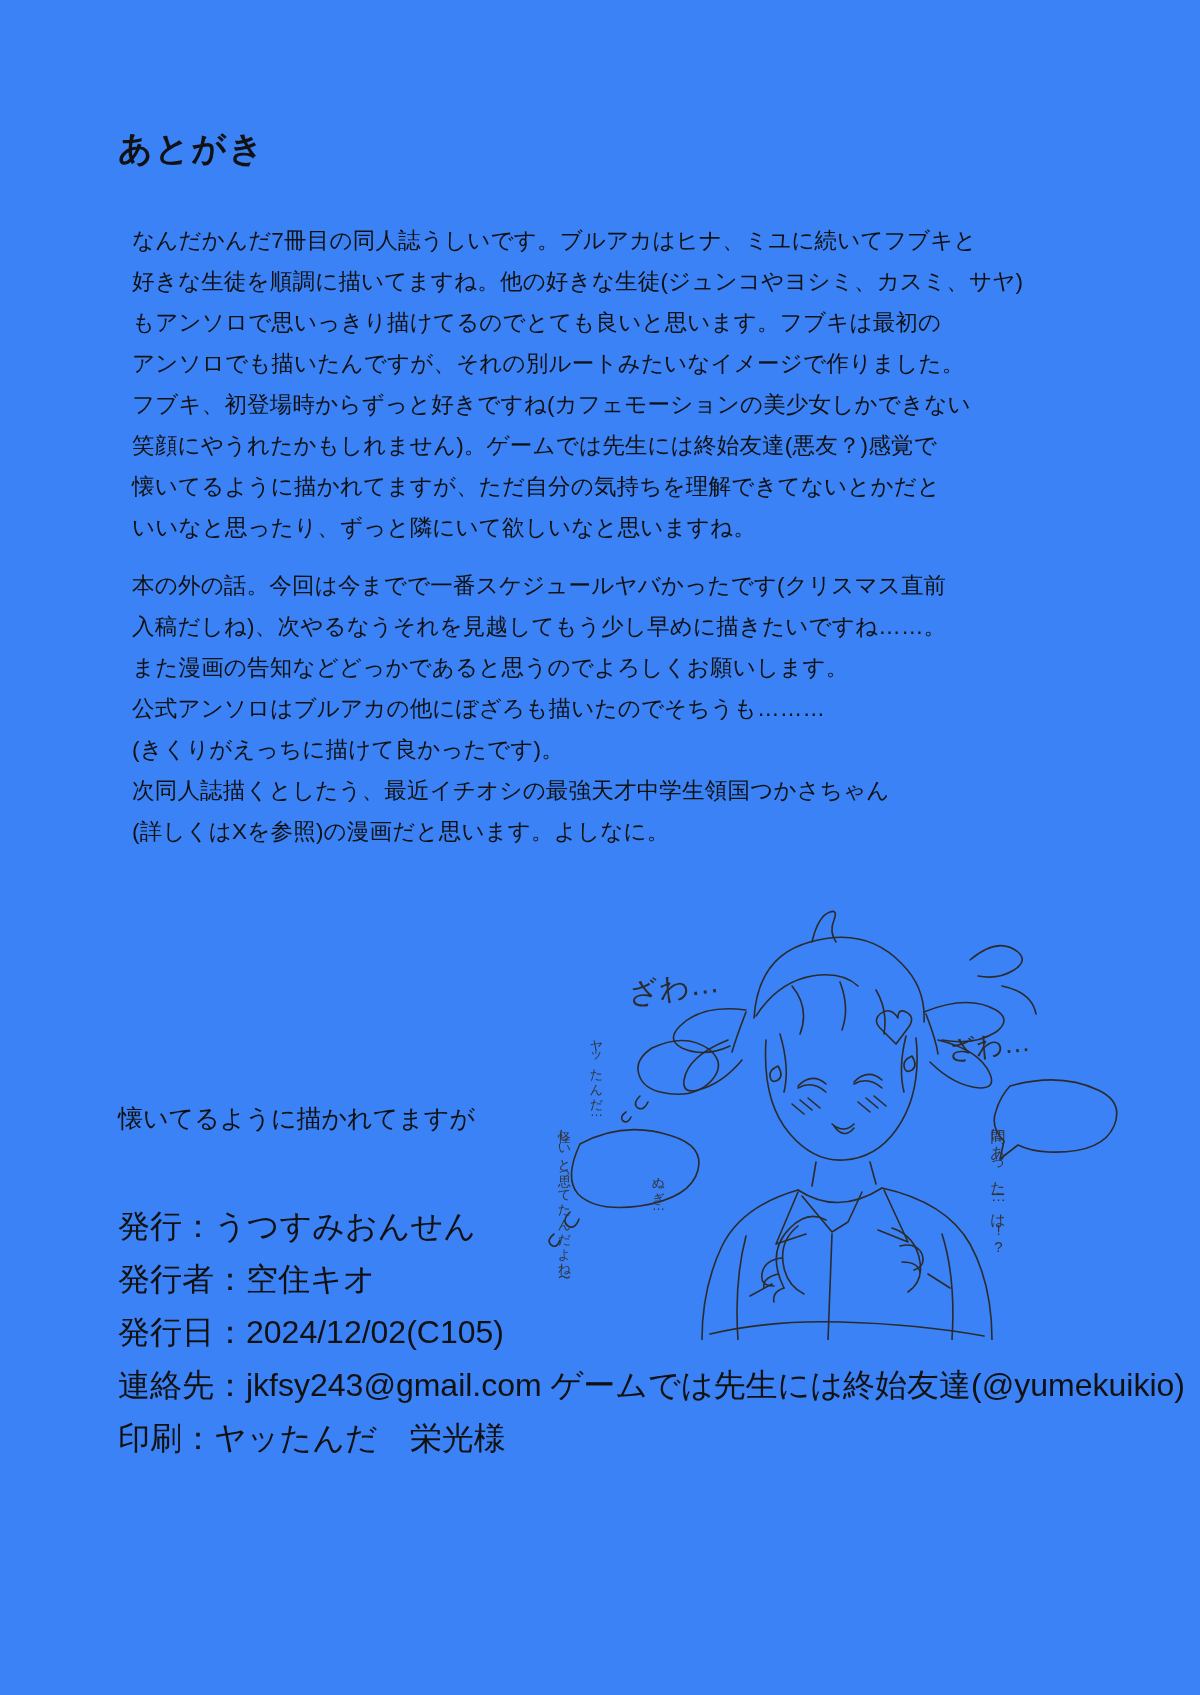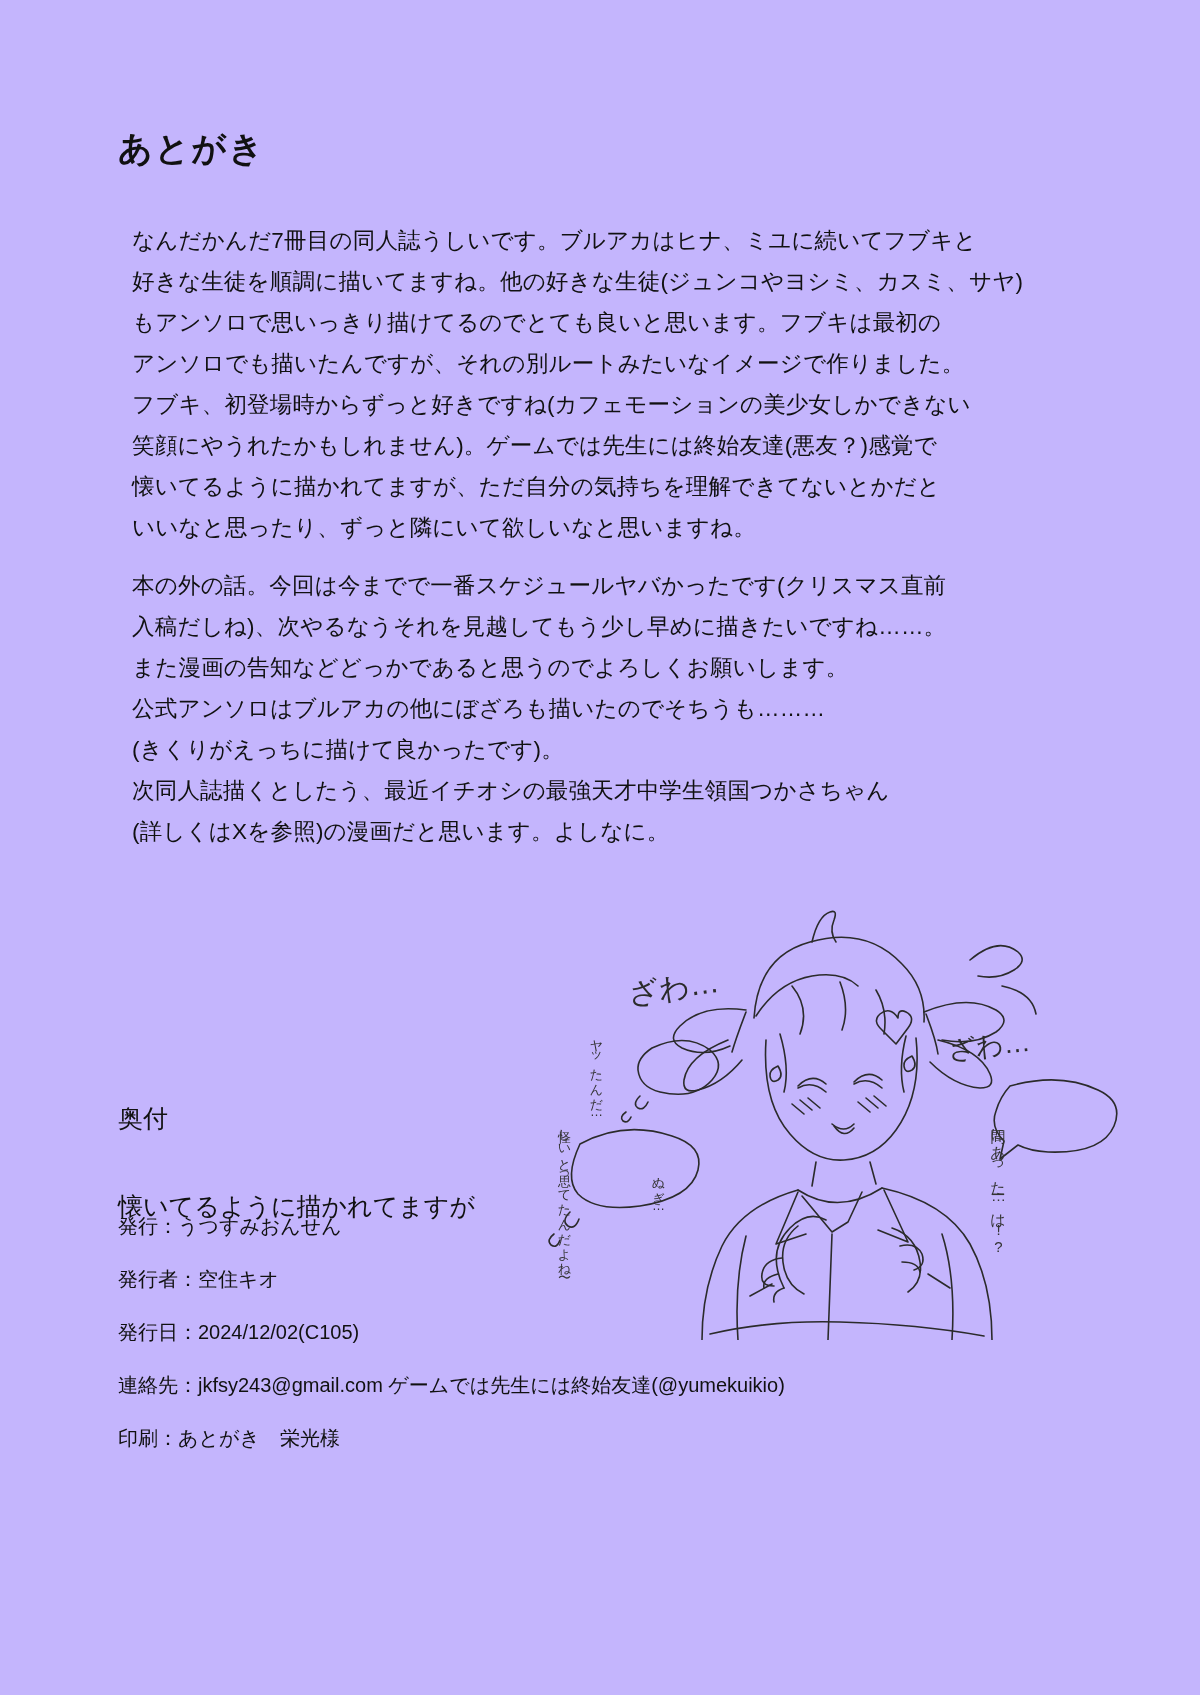--- a/index.html
+++ b/index.html
@@ -11,21 +11,21 @@
     width: 1200px;
     height: 1695px;
     position: relative;
     font-family: "Liberation Sans", sans-serif;
     color: #111111;
     overflow: hidden;
   }
   .page {
     position: absolute;
     inset: 0;
-    background: #c4b5fd;
+    background: #3b82f6;
   }
 
   .afterword-title {
     position: absolute;
     left: 118px;
     top: 126px;
     font-size: 34px;
     font-weight: 700;
     letter-spacing: 2px;
     color: #111;
@@ -51,21 +51,21 @@
     line-height: 44px;
     color: #111;
     white-space: pre-line;
   }
   .colophon .label { display: block; }
 
   .imprint {
     position: absolute;
     left: 118px;
     top: 1200px;
-    font-size: 20px;
+    font-size: 32px;
     line-height: 53px;
     color: #111;
   }
   .imprint div { white-space: nowrap; }
 
   
   .illust {
     position: absolute;
     left: 540px;
     top: 890px;
@@ -120,30 +120,29 @@
 
   <div class="body-block" id="para2">本の外の話。今回は今までで一番スケジュールヤバかったです(クリスマス直前
 入稿だしね)、次やるなうそれを見越してもう少し早めに描きたいですね……。
 また漫画の告知などどっかであると思うのでよろしくお願いします。
 公式アンソロはブルアカの他にぼざろも描いたのでそちうも………
 (きくりがえっちに描けて良かったです)。
 次同人誌描くとしたう、最近イチオシの最強天才中学生領国つかさちゃん
 (詳しくはXを参照)の漫画だと思います。よしなに。</div>
 
   <div class="colophon">
-    <span class="label">奥付</span>
     <span class="label">懐いてるように描かれてますが</span>
   </div>
 
   <div class="imprint">
     <div>発行：うつすみおんせん</div>
     <div>発行者：空住キオ</div>
     <div>発行日：2024/12/02(C105)</div>
     <div>連絡先：jkfsy243@gmail.com ゲームでは先生には終始友達(@yumekuikio)</div>
-    <div>印刷：あとがき　栄光様</div>
+    <div>印刷：ヤッたんだ　栄光様</div>
   </div>
 
   <div class="illust">
     <svg viewBox="0 0 620 450" xmlns="http://www.w3.org/2000/svg" fill="none" stroke="#2b2b2b" stroke-width="1.6" stroke-linecap="round" stroke-linejoin="round">
 
       <path d="M272 52 q6 -26 18 -30 q8 -3 4 8 q-5 12 2 22"></path>
 
       <path d="M214 128 q4 -62 56 -76 q56 -16 92 22 q24 24 22 58"></path>
       <path d="M216 126 q22 -34 56 -40 q30 -5 46 10"></path>
       <path d="M252 96 q18 22 8 48"></path>

